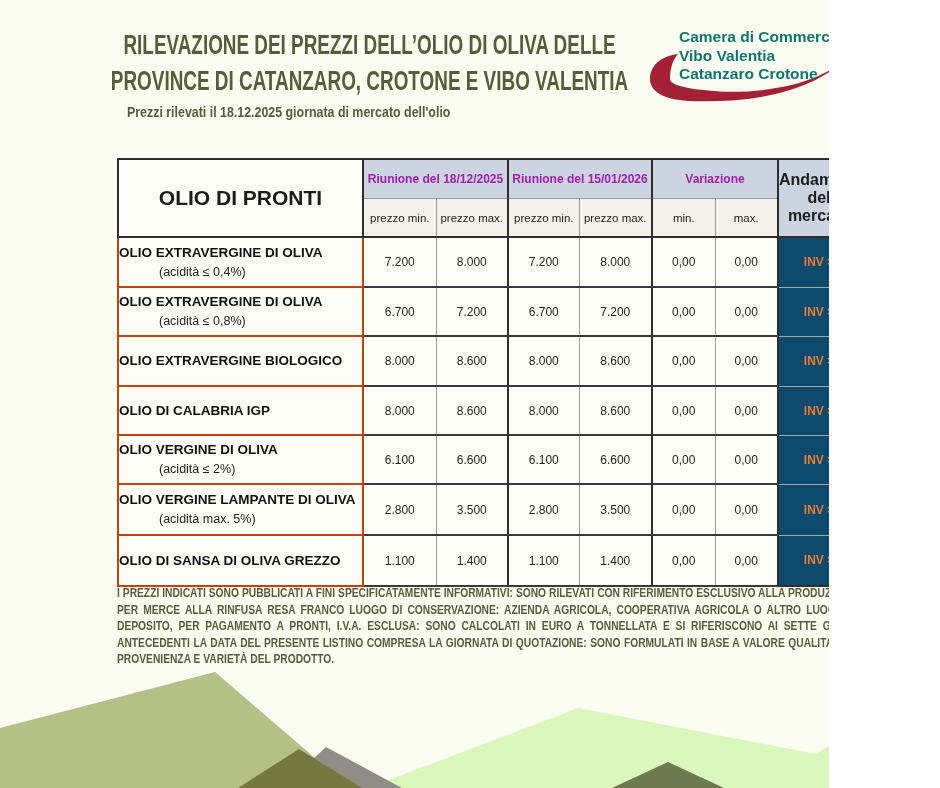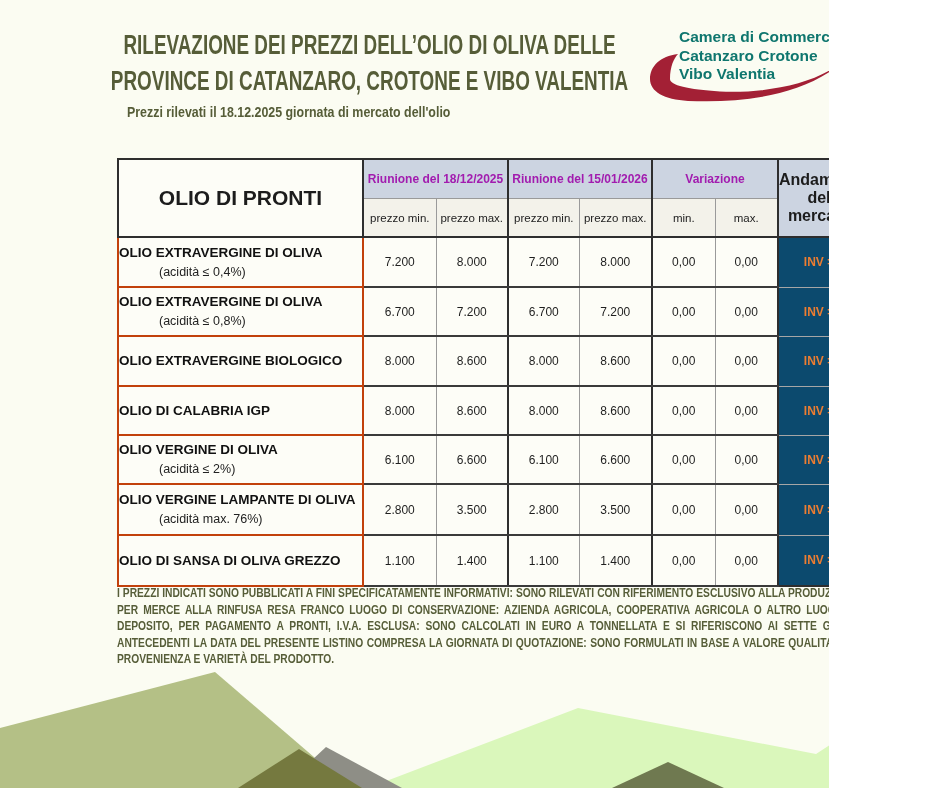--- a/index.html
+++ b/index.html
@@ -67,22 +67,22 @@
                C 12 4 2 14 2 26
                C 2 38 16 46 40 47
                C 90 49 150 44 192 12
                L 196 8
                C 170 30 120 40 72 38
                C 40 36 22 32 22 26
                C 22 14 26 6 30 2 Z" fill="#a32035"></path>
     </svg>
     <div class="logo-text">
       <div>Camera di Commercio</div>
+      <div>Vibo Valentia</div>
       <div>Catanzaro Crotone</div>
-      <div>Vibo Valentia</div>
     </div>
   </div>
 
   <table class="price-table">
     <colgroup>
       <col style="width:245px">
         <col style="width:73px">
         <col style="width:72px">
         <col style="width:71px">
       <col style="width:73px">
@@ -173,21 +173,21 @@
       <td class="val v-thin">6.100</td>
       <td class="val v-thick">6.600</td>
       <td class="val v-thin">0,00</td>
       <td class="val v-thick">0,00</td>
       <td class="trend">INV =</td>
     </tr>
 
     <tr class="r6">
       <td class="name">
         <div class="pname">OLIO VERGINE LAMPANTE DI OLIVA</div>
-        <div class="pnote">(acidità max. 76%)</div>
+        <div class="pnote">(acidità max. 5%)</div>
       </td>
       <td class="val v-thin">2.800</td>
       <td class="val v-thick">3.500</td>
       <td class="val v-thin">2.800</td>
       <td class="val v-thick">3.500</td>
       <td class="val v-thin">0,00</td>
       <td class="val v-thick">0,00</td>
       <td class="trend">INV =</td>
     </tr>
 

